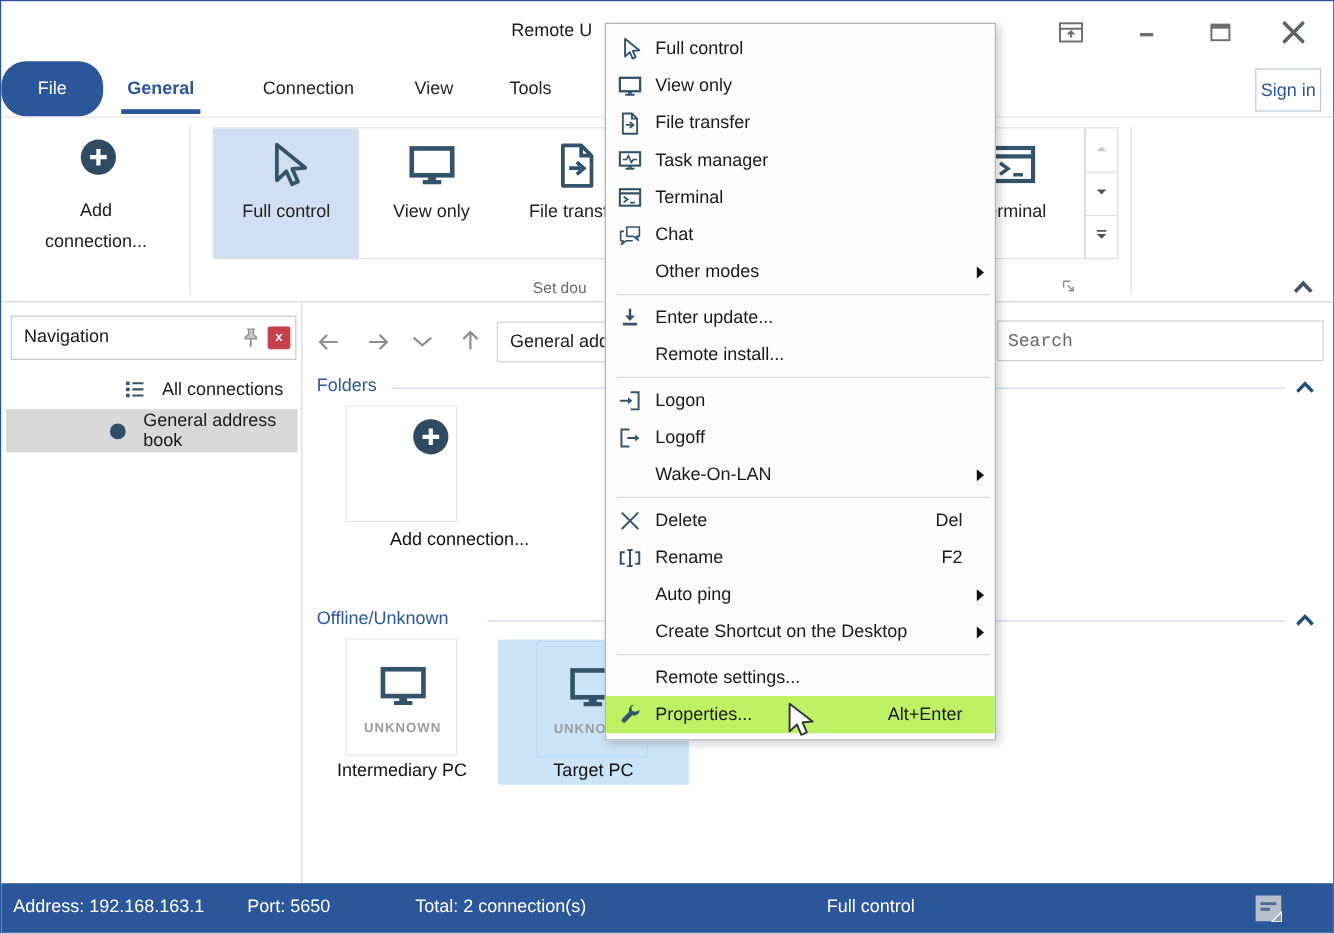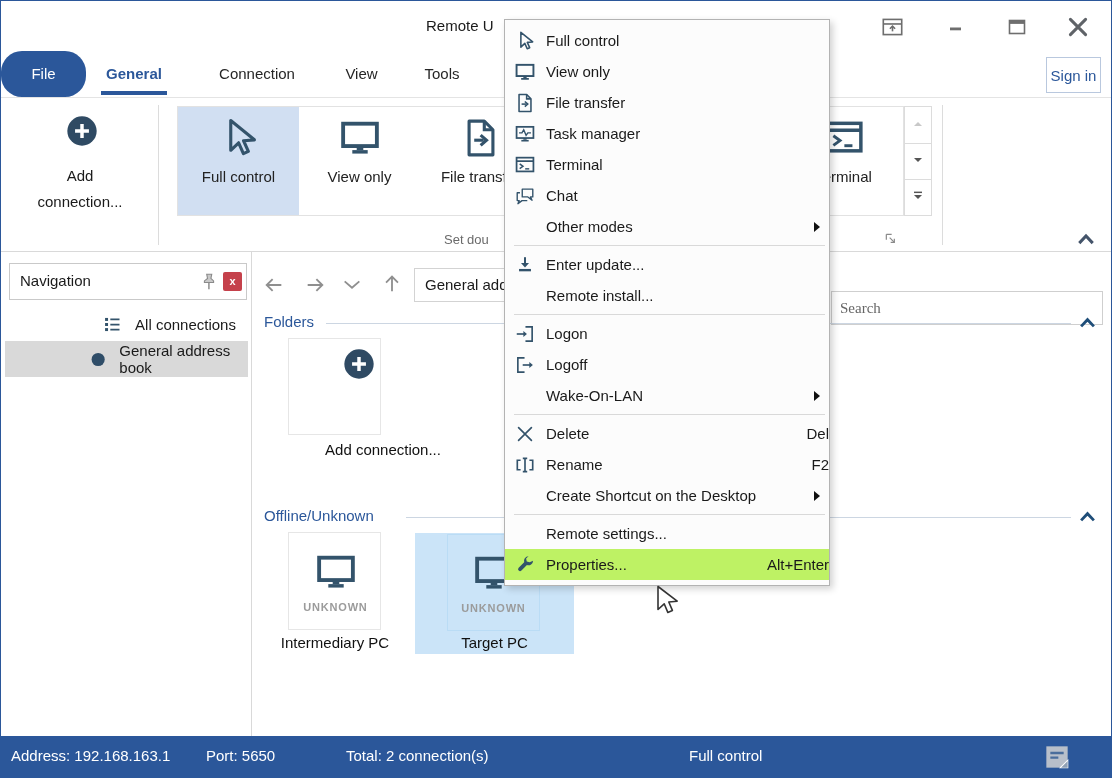--- a/index.html
+++ b/index.html
@@ -25,29 +25,29 @@
   .unknown{color:#9b9b9b;font-size:11px;font-weight:bold;letter-spacing:0.8px;text-align:center;}
   .tilelabel{text-align:center;color:#111;}
   
   #ctxmenu{position:absolute;left:503px;top:18px;width:326px;background:#fcfcfc;
            border:1px solid #b3b3b3;box-sizing:border-box;padding:5px 0;z-index:50;
            box-shadow:3px 3px 7px rgba(0,0,0,0.18);}
   .menu-item{height:31px;display:flex;align-items:center;position:relative;}
   .menu-item.hl{background:#bef264;}
   .mi-icon{width:22px;height:22px;margin-left:9px;color:#33536b;flex:0 0 22px;}
   .mi-label{margin-left:10px;white-space:nowrap;}
-  .mi-shortcut{margin-left:auto;white-space:nowrap;}
+  .mi-shortcut{margin-left:auto;padding-right:27px;white-space:nowrap;}
   .mi-arrow{position:absolute;right:9px;top:50%;margin-top:-5px;width:0;height:0;
             border-left:6px solid #111;border-top:5px solid transparent;border-bottom:5px solid transparent;}
   .menu-sep{height:1px;background:#d9d9d9;margin:3px 4px 3px 9px;}
   
   #statusbar{position:absolute;left:0;top:735px;width:1112px;height:42px;background:#2b579a;color:#fff;}
   #statusbar span{position:absolute;top:11px;}
   input.search{position:absolute;box-sizing:border-box;border:1px solid #cfcfcf;height:34px;
-               font-family:Liberation Serif, serif;font-size:15px;padding:0 8px;color:#333;outline:none;margin-top:24px;}
+               font-family:Liberation Mono, monospace;font-size:15px;padding:0 8px;color:#333;outline:none;}
   input.search::placeholder{color:#666;opacity:1;}
   .vline{background:#dcdcdc;width:1px;}
   .hline{background:#dcdcdc;height:1px;}
 </style>
 </head>
 <body>
 
 <div id="win">
 
   <div class="ab" style="left:425px;top:16px;">Remote U</div>
@@ -400,20 +400,25 @@
             <path d="M7.2 6.8H3.6v10.4h3.6" fill="none" stroke="currentColor" stroke-width="1.8"></path>
             <path d="M16.8 6.8h3.6v10.4h-3.6" fill="none" stroke="currentColor" stroke-width="1.8"></path>
             <path d="M12 4.8v14.4" stroke="currentColor" stroke-width="1.8"></path>
             <path d="M9.6 4.8h4.8M9.6 19.2h4.8" stroke="currentColor" stroke-width="1.8"></path>
           </svg></span>
         <span class="mi-label">Rename</span>
         <span class="mi-shortcut">F2</span>
       </div>
       <div class="menu-item">
         <span class="mi-icon"></span>
+        <span class="mi-label">Auto ping</span>
+        <span class="mi-arrow"></span>
+      </div>
+      <div class="menu-item">
+        <span class="mi-icon"></span>
         <span class="mi-label">Create Shortcut on the Desktop</span>
         <span class="mi-arrow"></span>
       </div>
       <div class="menu-sep"></div>
       <div class="menu-item">
         <span class="mi-icon"></span>
         <span class="mi-label">Remote settings...</span>
       </div>
       <div class="menu-item hl">
         <span class="mi-icon"><svg viewBox="0 0 24 24">

